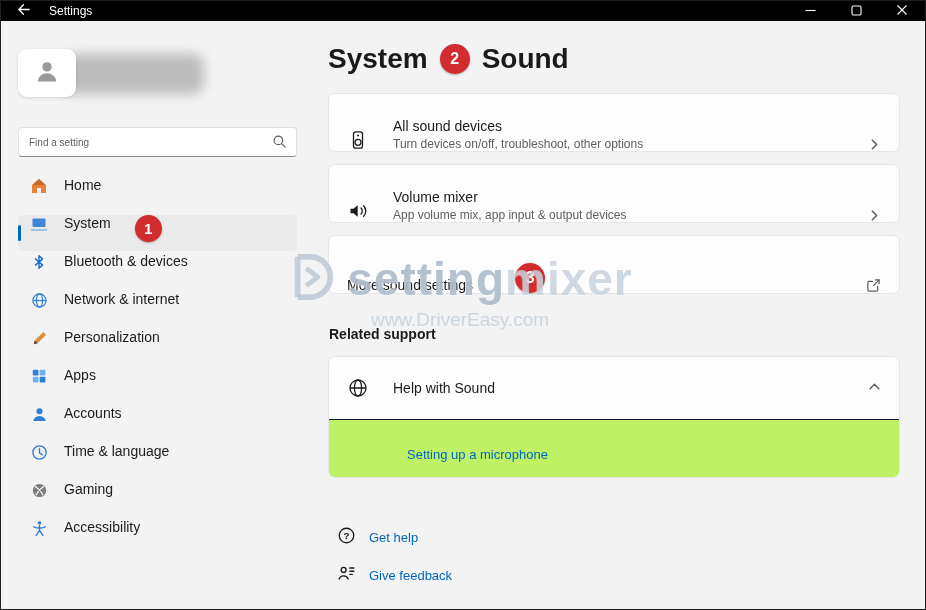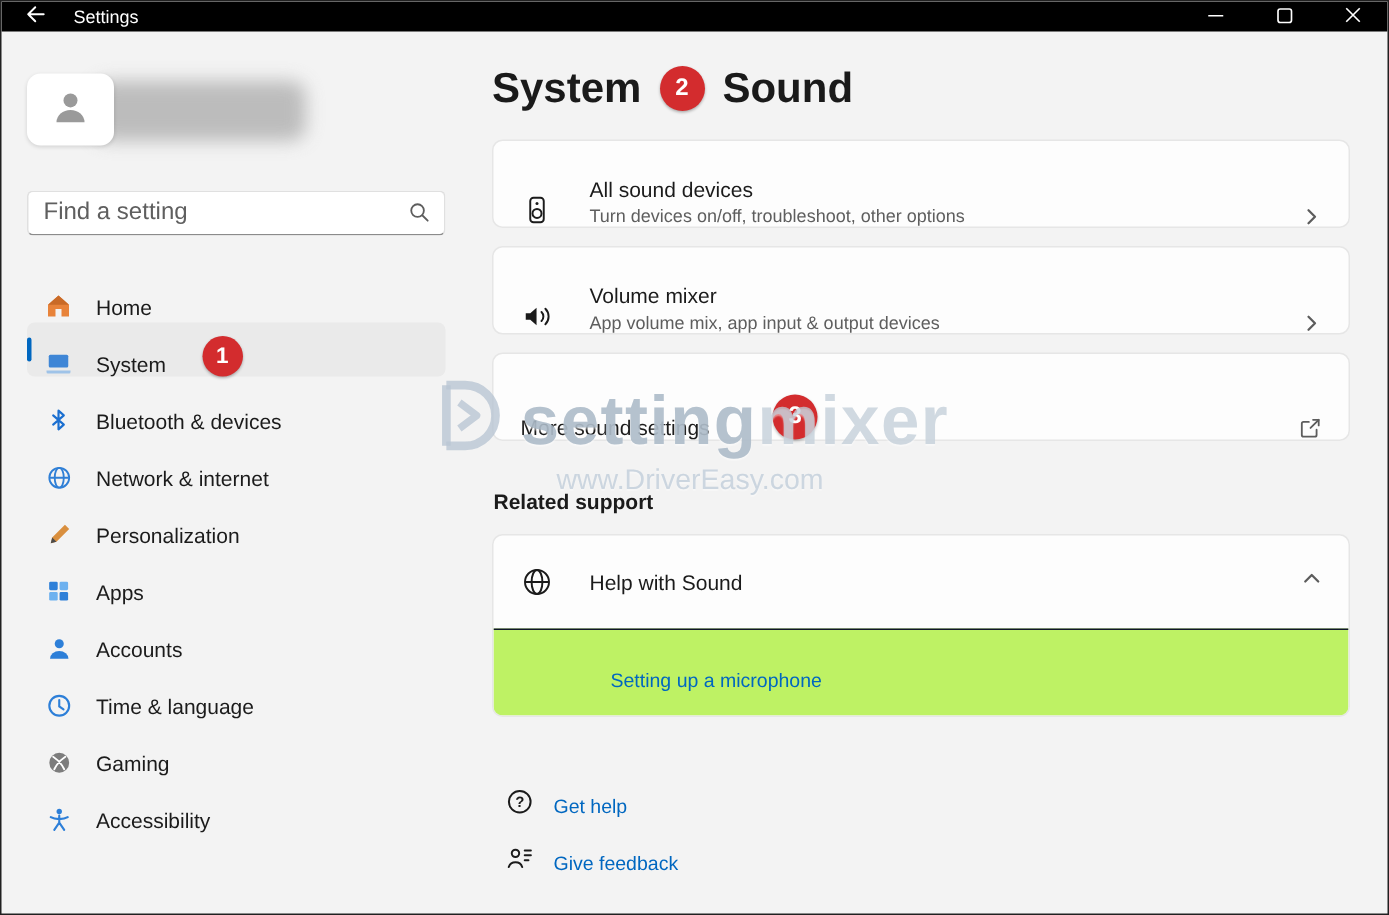--- a/index.html
+++ b/index.html
@@ -27,25 +27,25 @@
   .profile { position:relative; height:56px; margin:6px 0 22px 0; }
   .avatar { position:relative; z-index:2; width:58px; height:48px; background:#ffffff;
             border-radius:9px; box-shadow:0 1px 3px rgba(0,0,0,.14);
             display:flex; align-items:center; justify-content:center; }
   .redacted { position:absolute; z-index:1; left:44px; top:5px; width:142px; height:40px;
               background:#b3b3b3; border-radius:10px; filter:blur(6px); opacity:.85; }
 
   .search { position:relative; height:30px; margin-bottom:20px; }
   .search input { width:100%; height:100%; background:#ffffff; border:1px solid #e0e0e0;
                   border-bottom:1px solid #8b8b8b; border-radius:4px; padding:0 32px 0 10px;
-                  font-size:16px; color:#1b1b1b; font-family:"Liberation Sans", sans-serif; }
+                  font-size:10px; color:#1b1b1b; font-family:"Liberation Sans", sans-serif; }
   .search input::placeholder { color:#5f5f5f; }
   .search .search-ic { position:absolute; right:10px; top:7px; }
 
-  .nav-item { position:relative; display:flex; align-items:flex-end; height:36px; margin:2px 0;
+  .nav-item { position:relative; display:flex; align-items:flex-start; height:36px; margin:2px 0;
               border-radius:5px; padding:0 10px 0 12px; gap:16px; font-size:14px; color:#1b1b1b;
               cursor:pointer; }
   .nav-item.selected { background:#eaeaea; }
   .accent-bar { position:absolute; left:0; top:10px; width:3px; height:16px; border-radius:2px;
                 background:#0067c0; }
   .nav-ic { width:18px; height:18px; display:flex; align-items:center; justify-content:center; }
   .nav-label { flex:0 0 auto; }
 
   .red-badge { width:27px; height:27px; border-radius:50%; background:#d32c2e; color:#ffffff;
                font-weight:bold; font-size:15px; display:flex; align-items:center;

